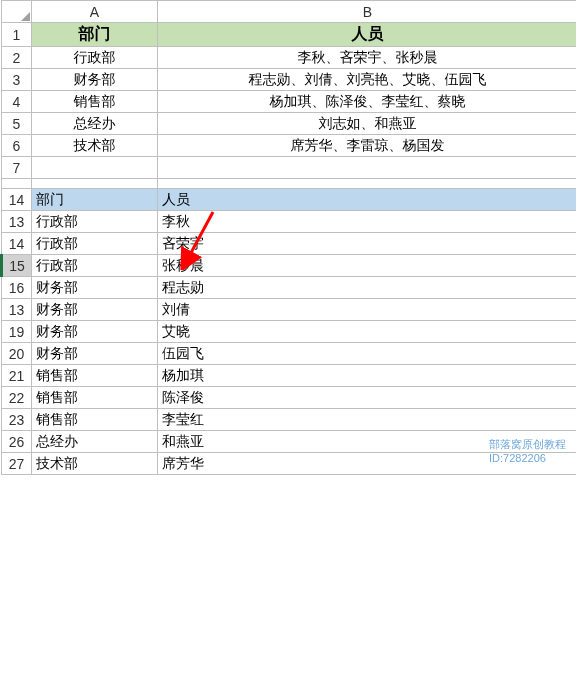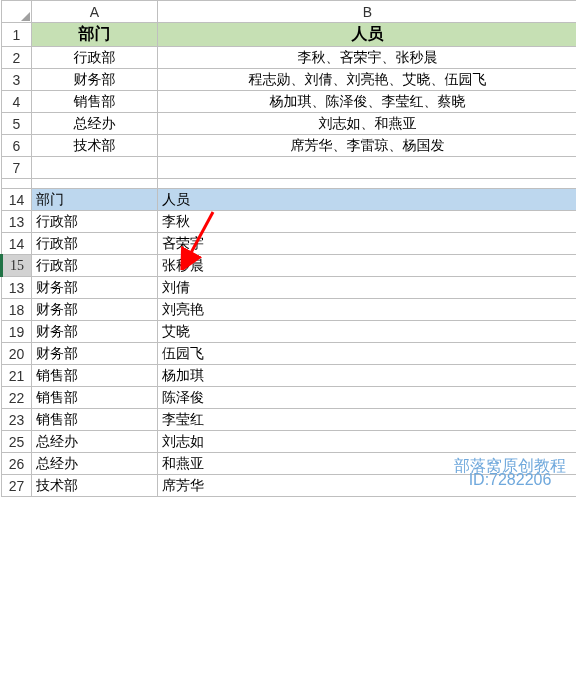--- a/index.html
+++ b/index.html
@@ -51,21 +51,20 @@
     text-align: center;
     font-weight: normal;
     width: 30px;
     color:#333;
   }
   .row-head.sel {
     background: #d2d2d2;
   }
   .row-head.sel-left {
     border-left: 3px solid #217346;
-    font-family: Liberation Serif, serif;
   }
   .colA { width: 126px; }
   .colB { width: 420px; }
   .hdr-green {
     background: #c6e0b4 !important;
     font-weight: bold;
     text-align: center;
     font-size: 16px;
     border: 1px solid #808080;
   }
@@ -81,23 +80,23 @@
     top: 210px;
     width: 40px;
     height: 60px;
     pointer-events: none;
   }
   .watermark {
     position: absolute;
     right: 10px;
     bottom: 10px;
     color: #6fa8dc;
-    font-size: 16px;
+    font-size: 11px;
     line-height: 14px;
-    text-align: center;
+    text-align: left;
     pointer-events: none;
   }
   .gap td { border-left:1px solid #bfbfbf; border-right:1px solid #bfbfbf; border-top:none; border-bottom:none; height:10px; background:#fff;}
 </style>
 </head>
 <body>
 
 <table class="sheet">
   <colgroup>
     <col style="width:30px">
@@ -172,28 +171,28 @@
         <th class="row-head">14</th>
         <td class="left">行政部</td>
         <td class="left">吝荣宇</td>
       </tr>
   <tr>
         <th class="row-head sel sel-left">15</th>
         <td class="left">行政部</td>
         <td class="left">张秒晨</td>
       </tr>
   <tr>
+        <th class="row-head">16</th>
+        <td class="left">财务部</td>
+        <td class="left">程志勋</td>
+      </tr>
+  <tr>
         <th class="row-head">13</th>
         <td class="left">财务部</td>
         <td class="left">刘倩</td>
-      </tr>
-  <tr>
-        <th class="row-head">18</th>
-        <td class="left">财务部</td>
-        <td class="left">刘亮艳</td>
       </tr>
   <tr>
         <th class="row-head">19</th>
         <td class="left">财务部</td>
         <td class="left">艾晓</td>
       </tr>
   <tr>
         <th class="row-head">20</th>
         <td class="left">财务部</td>
         <td class="left">伍园飞</td>
@@ -205,25 +204,20 @@
       </tr>
   <tr>
         <th class="row-head">22</th>
         <td class="left">销售部</td>
         <td class="left">陈泽俊</td>
       </tr>
   <tr>
         <th class="row-head">23</th>
         <td class="left">销售部</td>
         <td class="left">李莹红</td>
-      </tr>
-  <tr>
-        <th class="row-head">25</th>
-        <td class="left">总经办</td>
-        <td class="left">刘志如</td>
       </tr>
   <tr>
         <th class="row-head">26</th>
         <td class="left">总经办</td>
         <td class="left">和燕亚</td>
       </tr>
   <tr>
         <th class="row-head">27</th>
         <td class="left">技术部</td>
         <td class="left">席芳华</td>

